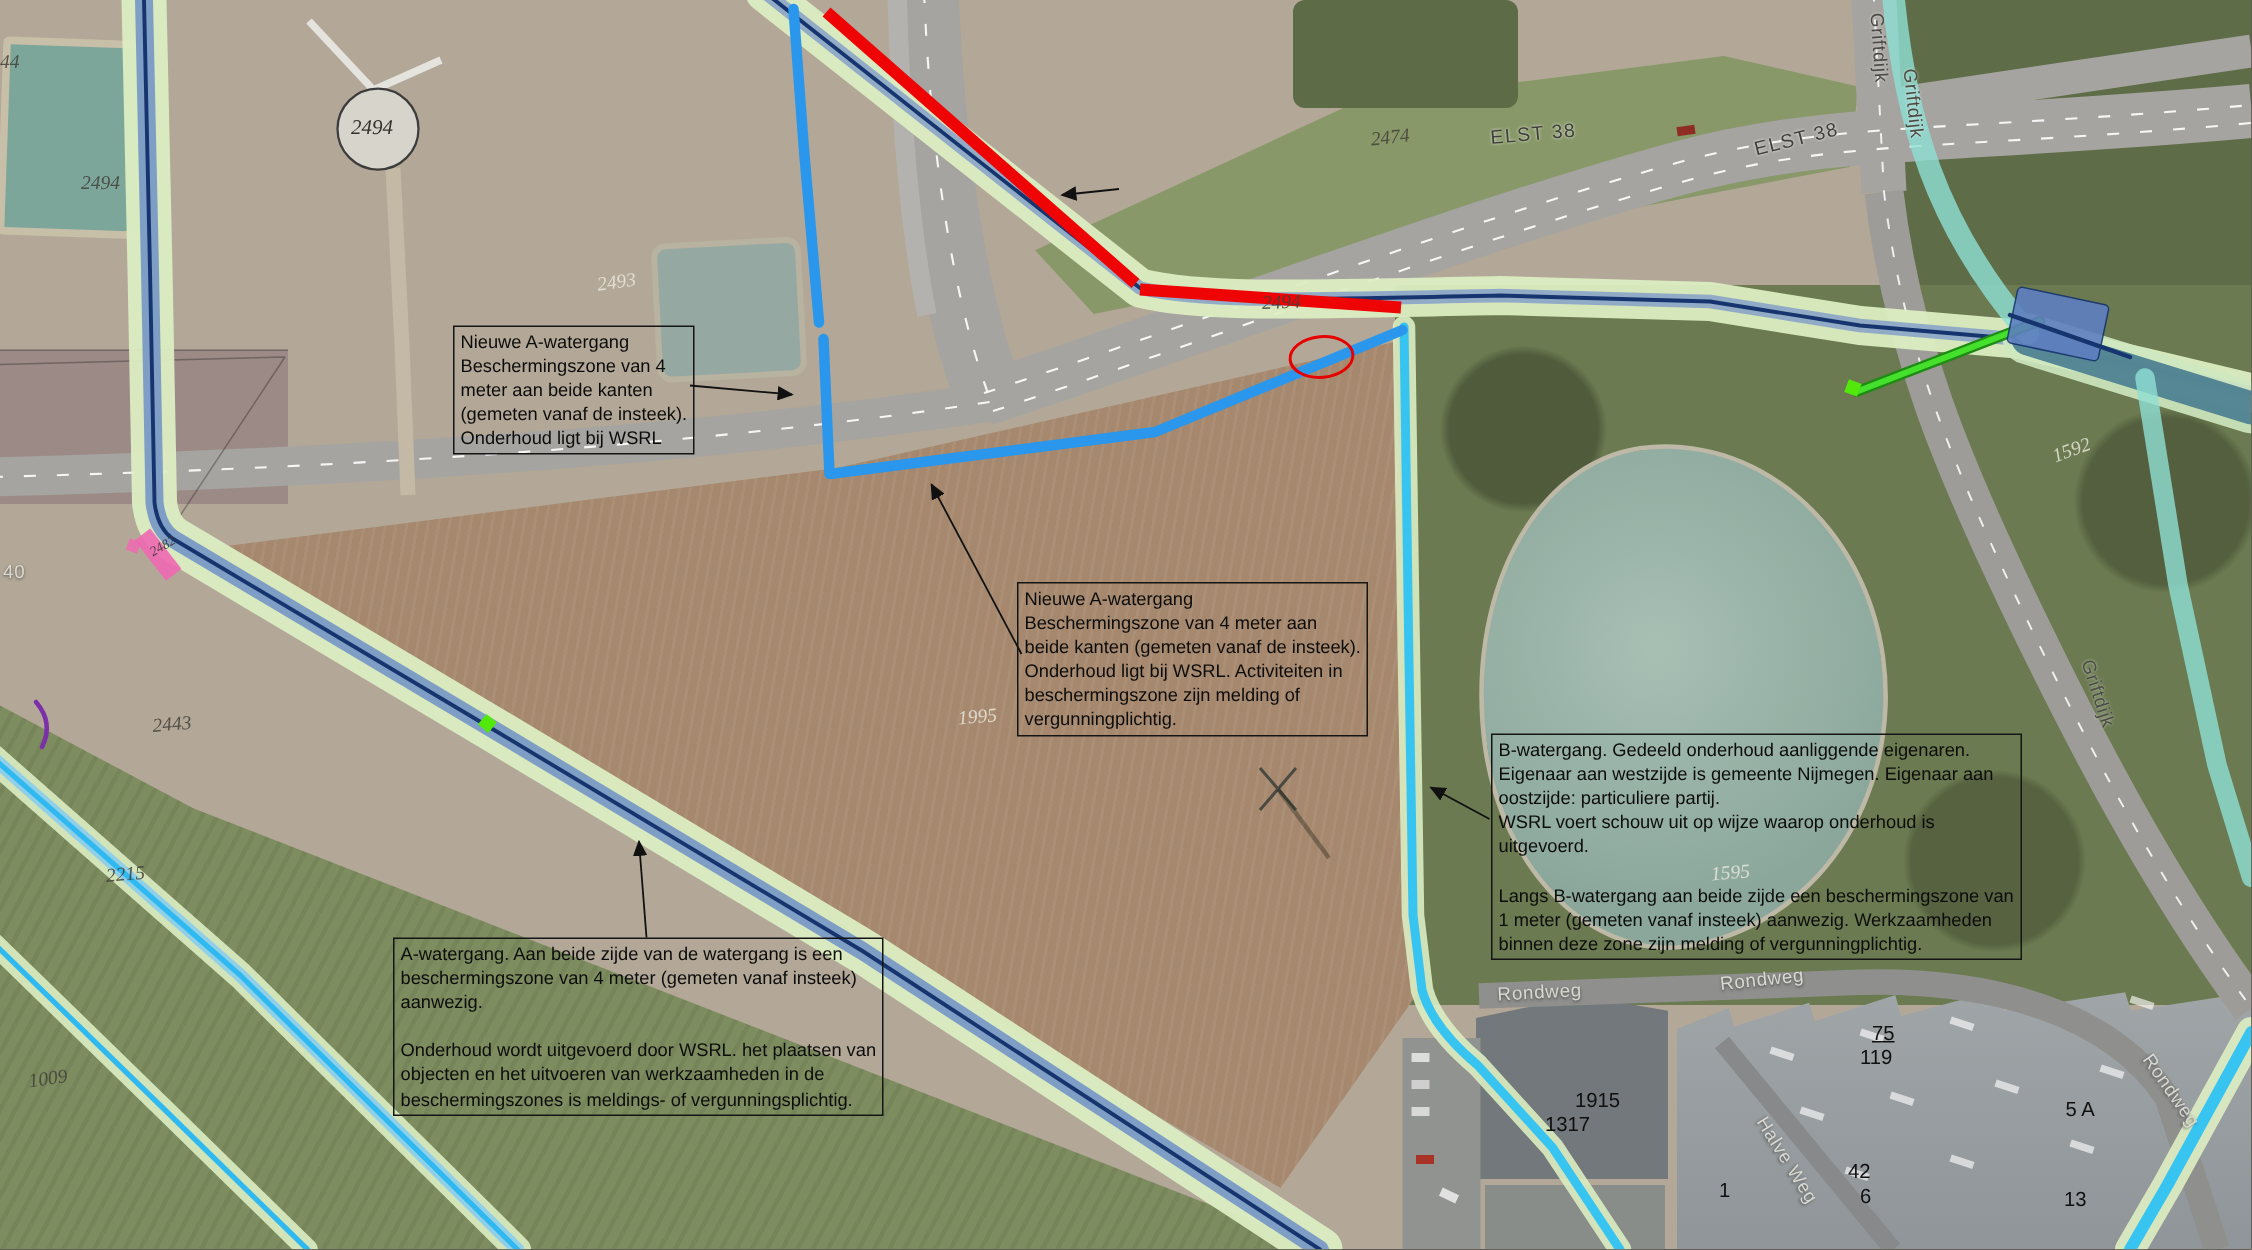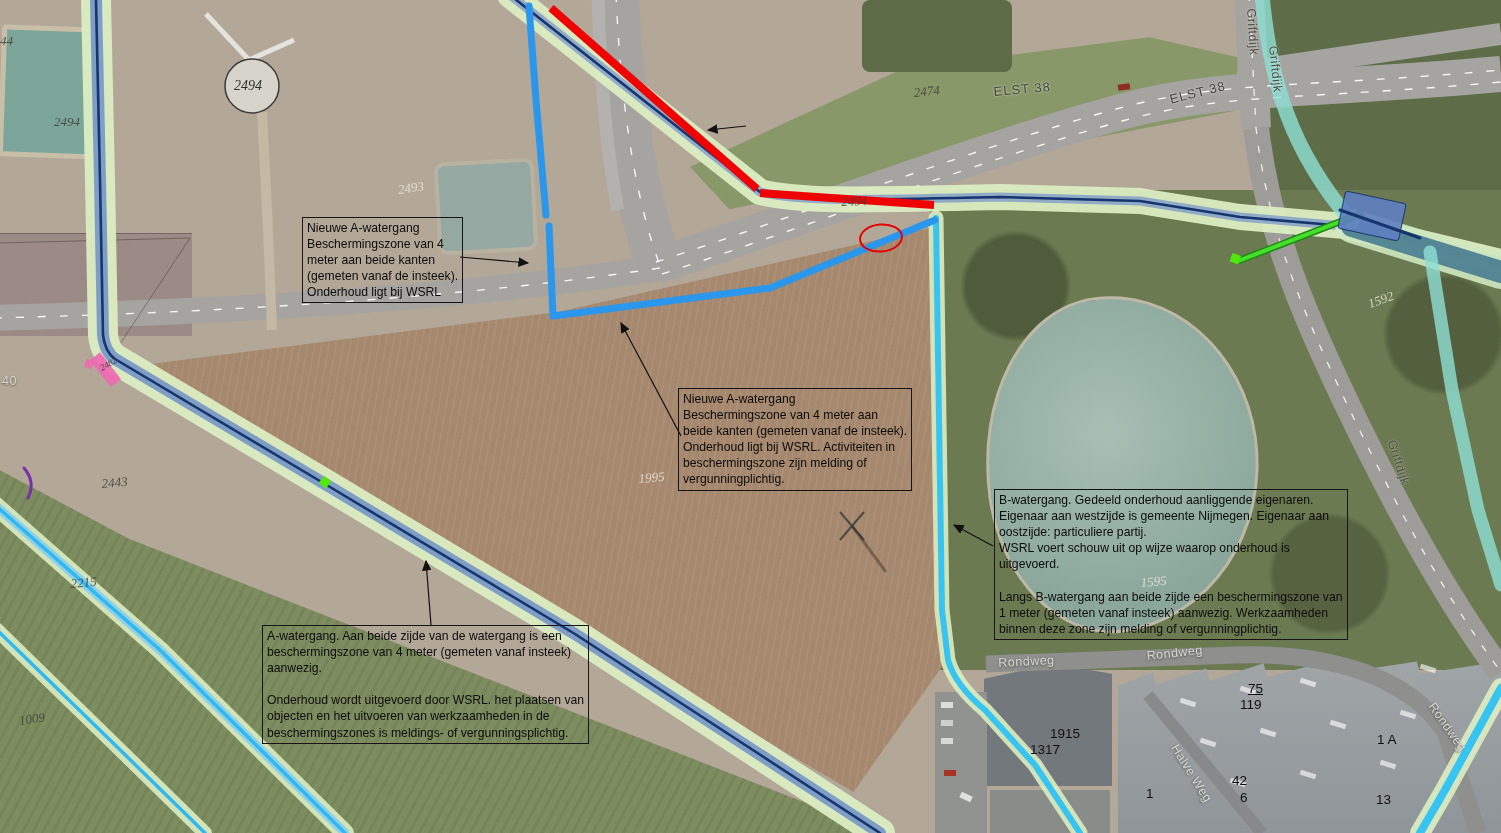--- a/index.html
+++ b/index.html
@@ -167,21 +167,21 @@
       <div class="map-label s-roadL" style="left: 1146px; top: 649px; transform: rotate(-6deg);">Rondweg</div>
       <div class="map-label s-roadL" style="left: 1437px; top: 700px; transform: rotate(55deg);">Rondweg</div>
       <div class="map-label s-roadL" style="left: 1180px; top: 742px; transform: rotate(58deg);">Halve Weg</div>
       <div class="map-label s-addr" style="left: 1248px; top: 681px; text-decoration: underline;">75</div>
       <div class="map-label s-addr" style="left: 1240px; top: 697px;">119</div>
       <div class="map-label s-addr" style="left: 1030px; top: 726px; margin-left: 20px;">1915</div>
       <div class="map-label s-addr" style="left: 1030px; top: 742px;">1317</div>
       <div class="map-label s-addr" style="left: 1232px; top: 773px;">42</div>
       <div class="map-label s-addr" style="left: 1240px; top: 790px;">6</div>
       <div class="map-label s-addr" style="left: 1376px; top: 780px; margin-top: 12px;">13</div>
-      <div class="map-label s-addr" style="left: 1377px; top: 732px;">1 A</div>
+      <div class="map-label s-addr" style="left: 1377px; top: 732px;">5 A</div>
       <div class="map-label s-addr" style="left: 1146px; top: 786px;">1</div>
       <div class="map-label s-roadL" style="left: 2px; top: 374px;">40</div>
       <div class="map-label s-serifD" style="left: 101px; top: 476px; transform: rotate(-5deg);">2443</div>
       <div class="map-label s-serifD" style="left: 70px; top: 576px; transform: rotate(-5deg);">2215</div>
       <div class="map-label s-serifD" style="left: 18px; top: 713px; transform: rotate(-8deg);">1009</div>
       <div class="map-label s-serifT" style="left: 98px; top: 364px; transform: rotate(-30deg);">2482</div>
       <div class="map-label s-serifL" style="left: 638px; top: 471px; transform: rotate(-5deg);">1995</div>
       <div class="map-label s-serifL" style="left: 1140px; top: 575px; transform: rotate(-5deg);">1595</div>
       <div class="map-label s-serifW" style="left: 234px; top: 78px;">2494</div>
     </div>

